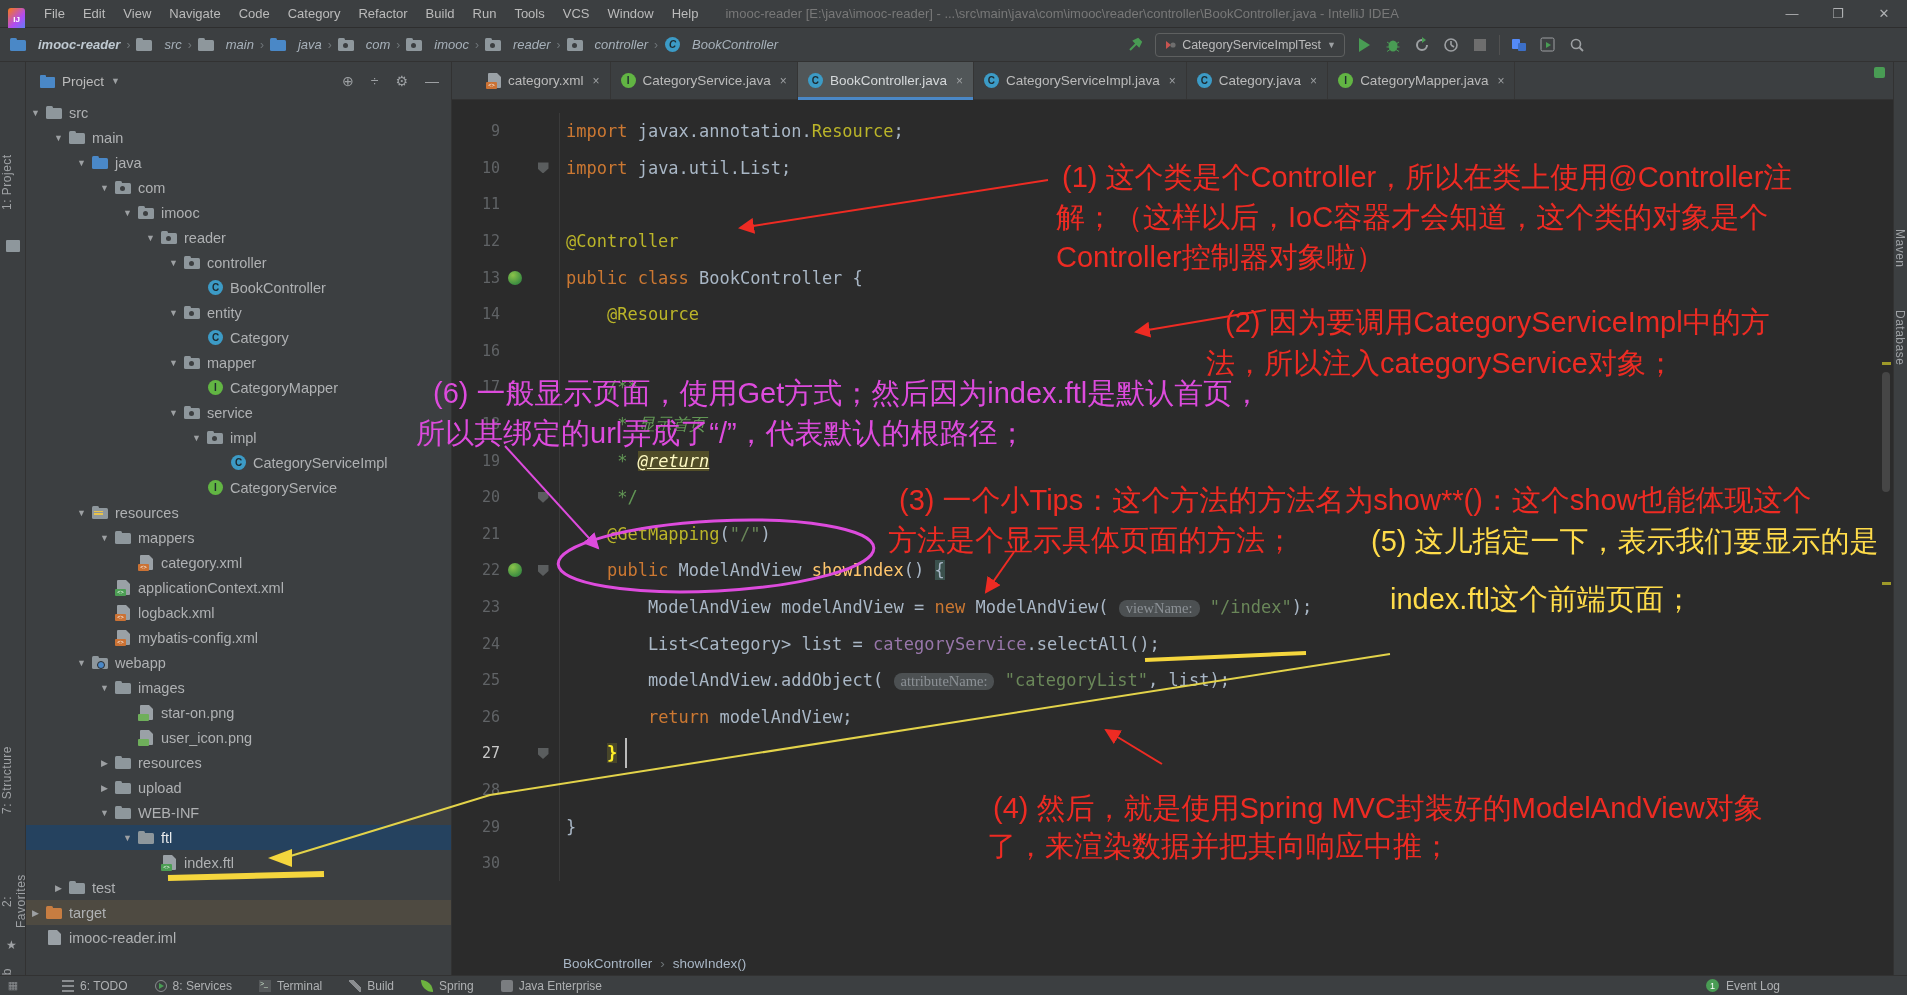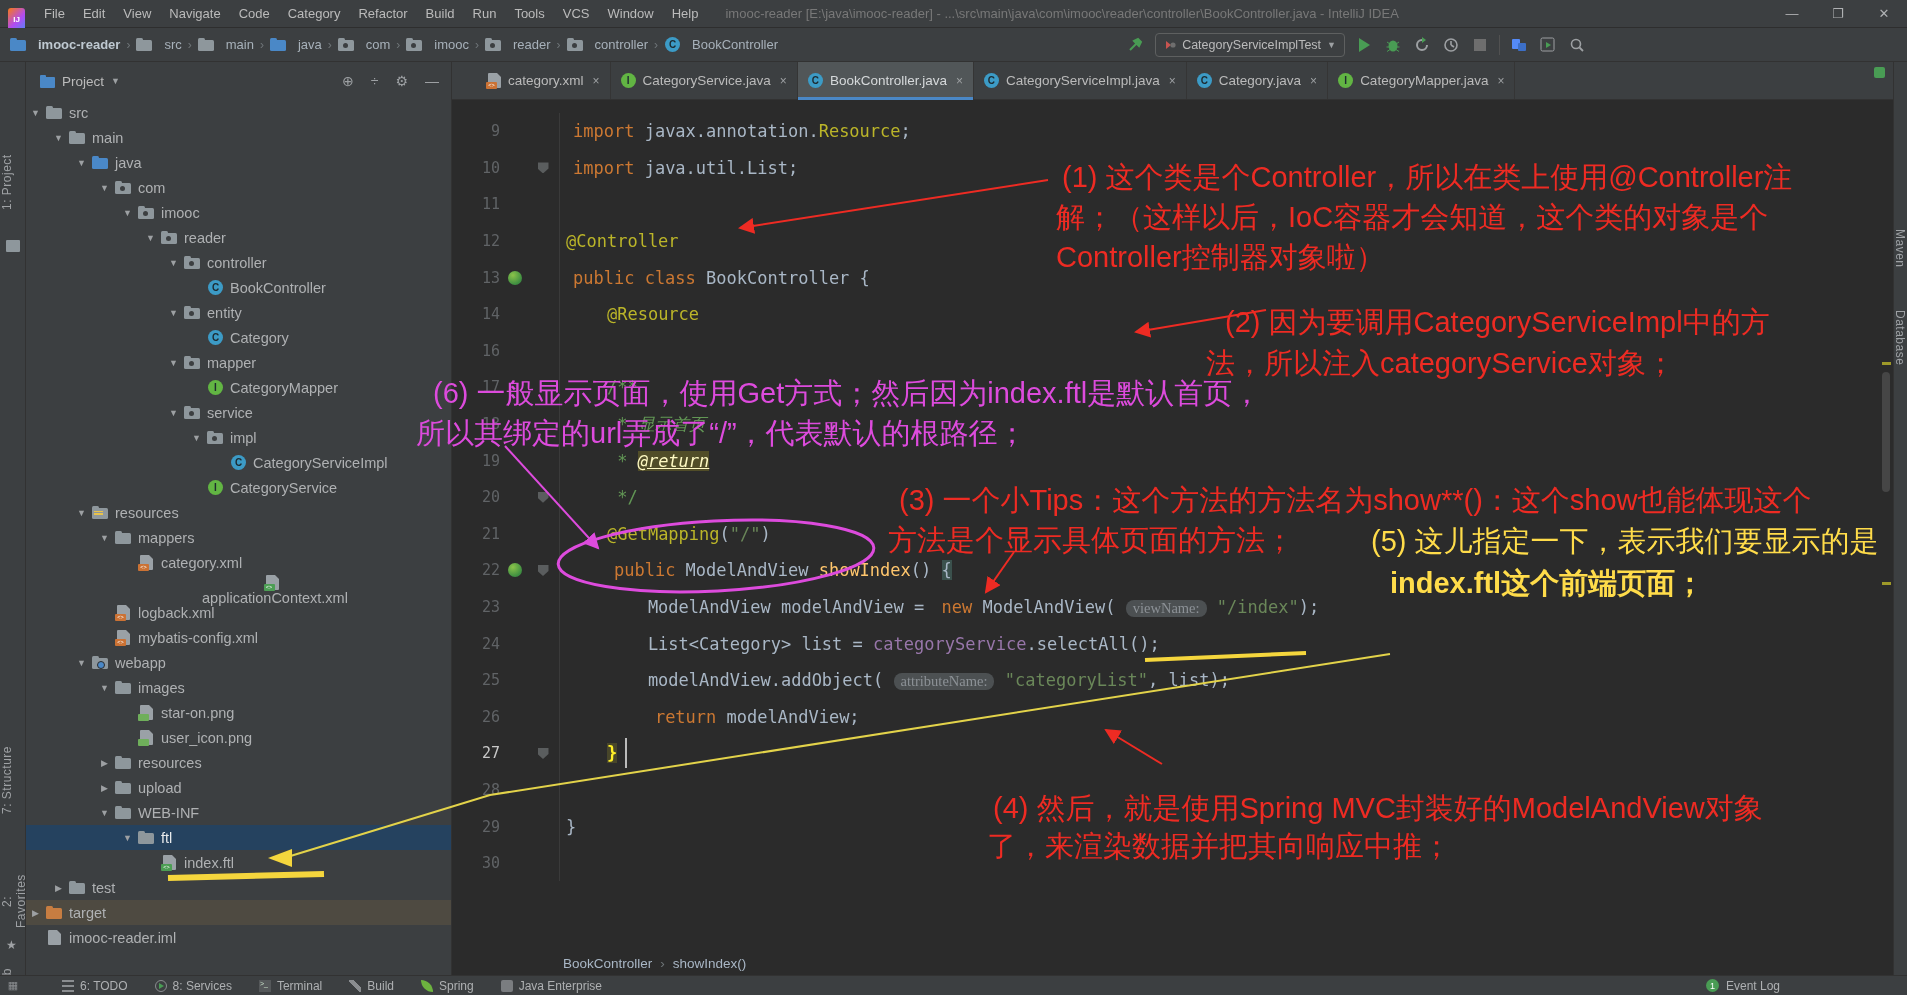--- a/index.html
+++ b/index.html
@@ -18,21 +18,21 @@
   .win-title { color:#787878; font-size:13px; margin-left:18px; white-space:nowrap;
     overflow:hidden; flex:1; }
   .win-btns { display:flex; margin-left:auto; flex:none; }
   .win-btn { width:46px; height:27px; display:flex; align-items:center; justify-content:center;
     color:#AFB1B3; font-size:13px; }
 
   
   .toolbar { height:34px; background:#3C3F41; display:flex; align-items:center;
     border-bottom:1px solid #323232; flex:none; position:relative; }
   .crumbs { display:flex; align-items:center; padding-left:10px; }
-  .crumb { display:flex; align-items:flex-end; color:#A7B1BA; font-size:13px; gap:5px; }
+  .crumb { display:flex; align-items:flex-end; color:#A7B1BA; font-size:13px; gap:5px;font-style:italic; }
   .crumb.b { font-weight:bold; color:#BFC9D1; }
   .crumb-sep { color:#6E7477; margin:0 6px; font-size:12px; }
   .run-cluster { position:absolute; right:320px; top:0; height:34px; display:flex;
     align-items:center; gap:9px; }
   .run-config { display:flex; align-items:center; gap:6px; border:1px solid #5E6060;
     border-radius:4px; height:24px; padding:0 8px; color:#BBBBBB; font-size:12.5px; }
   .caret-down { font-size:9px; color:#9DA0A3; }
   .tb-icon { width:20px; height:20px; display:flex; align-items:center; justify-content:center; }
   .tri-green { width:0; height:0; border-left:11px solid #499C54; border-top:7px solid transparent;
     border-bottom:7px solid transparent; }
@@ -107,21 +107,21 @@
   .lnum.active { color:#C8C8C8; }
   .gslot { width:30px; display:flex; justify-content:center; }
   .fslot { width:26px; display:flex; justify-content:center; }
   .bean { width:14px; height:14px; border-radius:50%;
     background:radial-gradient(circle at 35% 30%, #8BC34A, #3E8E41 70%); position:relative; }
   .bean.aw::after { content:""; position:absolute; right:-2px; bottom:-1px; width:0; height:0;
     border-top:4px solid transparent; border-bottom:4px solid transparent; border-left:6px solid #CDE4CE; }
   .foldmark { width:11px; height:11px; background:#5A5D5E;
     clip-path:polygon(0 0,100% 0,100% 55%,50% 100%,0 55%); }
   .code-text { white-space:pre; font-size:17px; color:#A9B7C6; padding-left:6px; }
-  .tok-kw { color:#CC7832;margin-left:7px; }
+  .tok-kw { color:#CC7832; }
   .tok-an { color:#BBB529; }
   .tok-fd { color:#9876AA; }
   .tok-st { color:#6A8759; }
   .tok-dc { color:#629755; }
   .tok-dci { color:#629755; font-style:italic; }
   .tok-dch { color:#fef9c3; background:#514D28; text-decoration:underline; font-style:italic; }
   .tok-mh { color:#FFC66D; }
   .tok-brh { background:#3B514D; }
   .tok-brc { color:#FFEF28; background:rgba(255,239,40,.14); font-weight:bold; }
   .tok-hint { display:inline-block; background:#4C5052; color:#8C9196; border-radius:8px;
@@ -492,21 +492,21 @@
             </span>
             <span>mappers</span>
           </div>
           <div class="tree-row" style="padding-left: 96px;">
             <span class="tw-arrow"></span>
             <span class="sheet">
               <span class="badge or">&lt;&gt;</span>
             </span>
             <span>category.xml</span>
           </div>
-          <div class="tree-row" style="padding-left: 73px; flex-direction: column;">
+          <div class="tree-row" style="padding-left: 73px;">
             <span class="tw-arrow"></span>
             <span class="sheet">
               <span class="badge gr">&lt;&gt;</span>
             </span>
             <span>applicationContext.xml</span>
           </div>
           <div class="tree-row" style="padding-left: 73px;">
             <span class="tw-arrow"></span>
             <span class="sheet">
               <span class="badge or">&lt;&gt;</span>
@@ -910,18 +910,18 @@
   <div class="ann red" style="left:1225px;top:303px;">(2) 因为要调用CategoryServiceImpl中的方</div>
   <div class="ann red" style="left:1206px;top:344px;">法，所以注入categoryService对象；</div>
 
   <div class="ann mag" style="left:433px;top:374px;">(6) 一般显示页面，使用Get方式；然后因为index.ftl是默认首页，</div>
   <div class="ann mag" style="left:416px;top:414px;">所以其绑定的url弄成了“/”，代表默认的根路径；</div>
 
   <div class="ann red" style="left:899px;top:481px;">(3) 一个小Tips：这个方法的方法名为show**()：这个show也能体现这个</div>
   <div class="ann red" style="left:888px;top:521px;">方法是个显示具体页面的方法；</div>
 
   <div class="ann yel" style="left:1371px;top:522px;">(5) 这儿指定一下，表示我们要显示的是</div>
-  <div class="ann yel" style="left:1390px;top:564px;font-weight:bold;">index.ftl这个前端页面；</div>
+  <div class="ann yel" style="left:1390px;top:580px;">index.ftl这个前端页面；</div>
 
   <div class="ann red" style="left:993px;top:789px;">(4) 然后，就是使用Spring MVC封装好的ModelAndView对象</div>
   <div class="ann red" style="left:987px;top:827px;">了，来渲染数据并把其向响应中推；</div>
 
 </div>
 
 </body></html>

